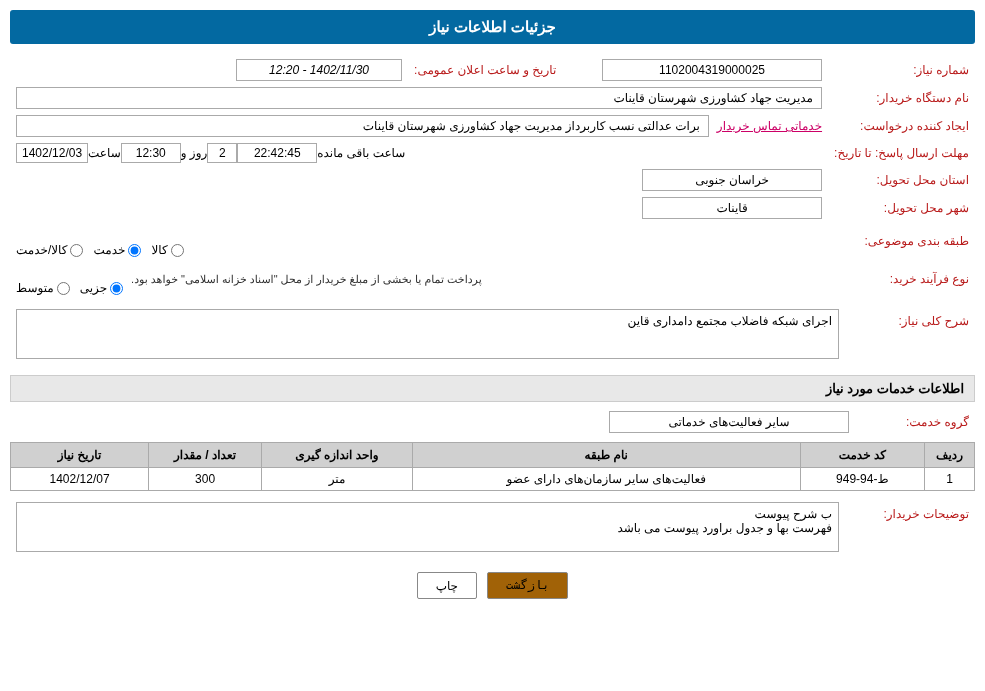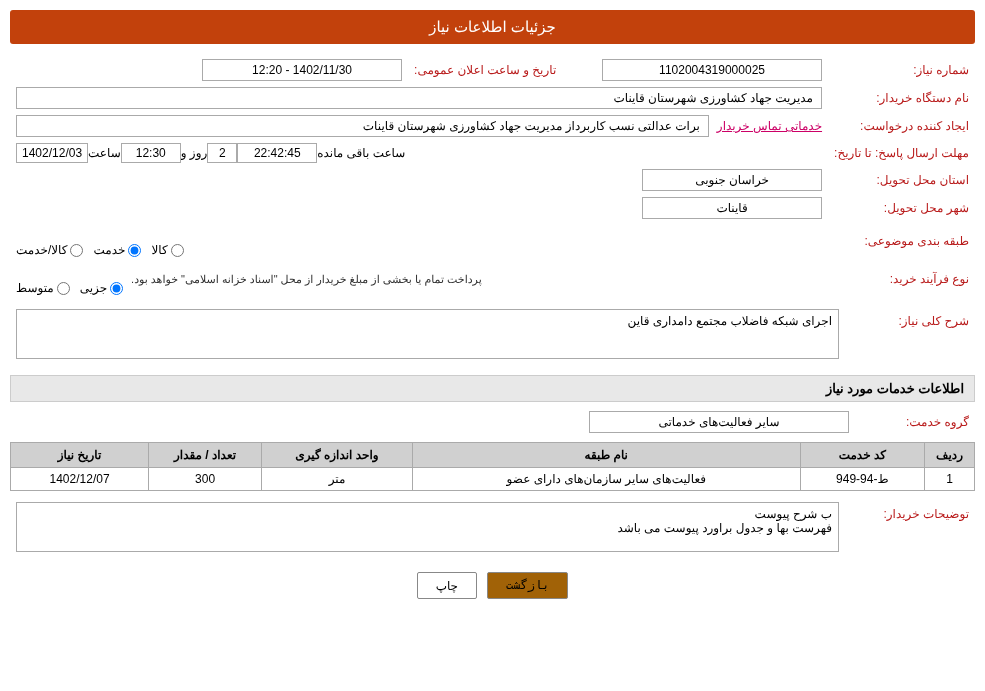--- a/index.html
+++ b/index.html
@@ -10,26 +10,26 @@
       direction: rtl;
     }
     .page-wrapper {
       width: 985px;
       min-height: 691px;
       background: #fff;
       margin: 0 auto;
       padding: 10px;
     }
     .header-bar {
-      background: #c2410c;
+      background: #0369a1;
       color: #fff;
       text-align: center;
       padding: 8px 12px;
       font-size: 15px;
-      font-weight: normal;
+      font-weight: bold;
       border-radius: 3px;
       margin-bottom: 12px;
     }
     .section-title {
       background: #e8e8e8;
       border: 1px solid #ccc;
       padding: 5px 10px;
       font-weight: bold;
       font-size: 13px;
       margin: 10px 0 6px 0;
@@ -162,21 +162,21 @@
   <table class="info-grid" style="width:100%;">
     <tbody>
 
       <tr>
         <td class="label-cell" style="width:120px;">شماره نیاز:</td>
         <td style="width:260px;">
           <div class="value-box" style="width:220px; text-align:center;">1102004319000025</div>
         </td>
         <td class="label-cell" style="width:160px; text-align:left;">تاریخ و ساعت اعلان عمومی:</td>
         <td>
-          <div class="value-box" style="width:200px;">1402/11/30 - 12:20</div>
+          <div class="value-box" style="width:166px;font-style:italic;">1402/11/30 - 12:20</div>
         </td>
       </tr>
 
       <tr>
         <td class="label-cell">نام دستگاه خریدار:</td>
         <td colspan="3">
           <div class="value-box-wide">مدیریت جهاد کشاورزی شهرستان قاینات</div>
         </td>
       </tr>
 
@@ -271,21 +271,21 @@
     </tbody>
   </table>
 
   <div class="section-title">اطلاعات خدمات مورد نیاز</div>
 
   <table class="info-grid" style="margin-bottom:6px;">
     <tbody>
       <tr>
         <td class="label-cell" style="width:120px;">گروه خدمت:</td>
         <td>
-          <div class="value-box" style="width:260px;">سایر فعالیت‌های خدماتی</div>
+          <div class="value-box" style="width:240px;">سایر فعالیت‌های خدماتی</div>
         </td>
       </tr>
     </tbody>
   </table>
 
   <table class="services-table">
     <thead>
       <tr>
         <th>ردیف</th>
         <th>کد خدمت</th>

